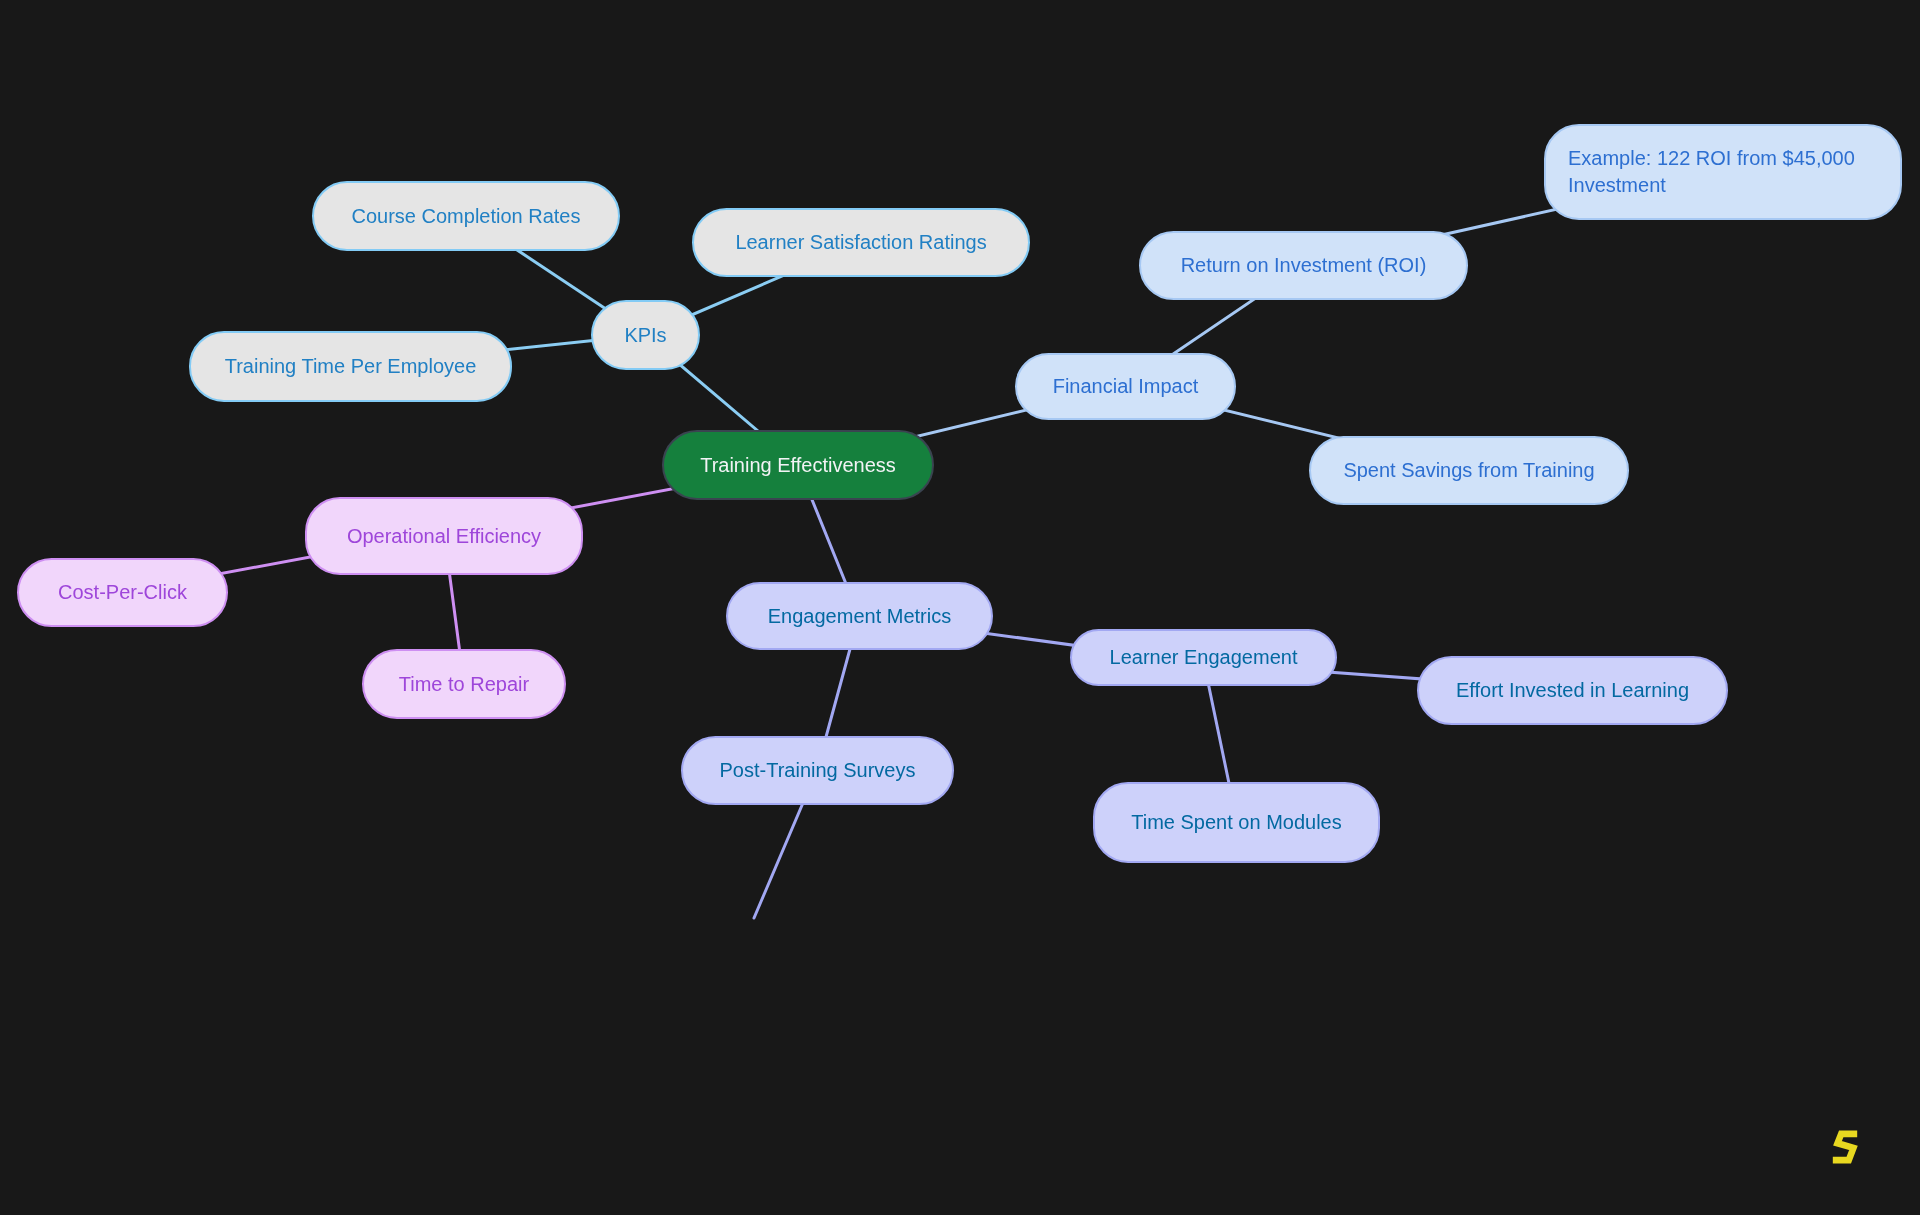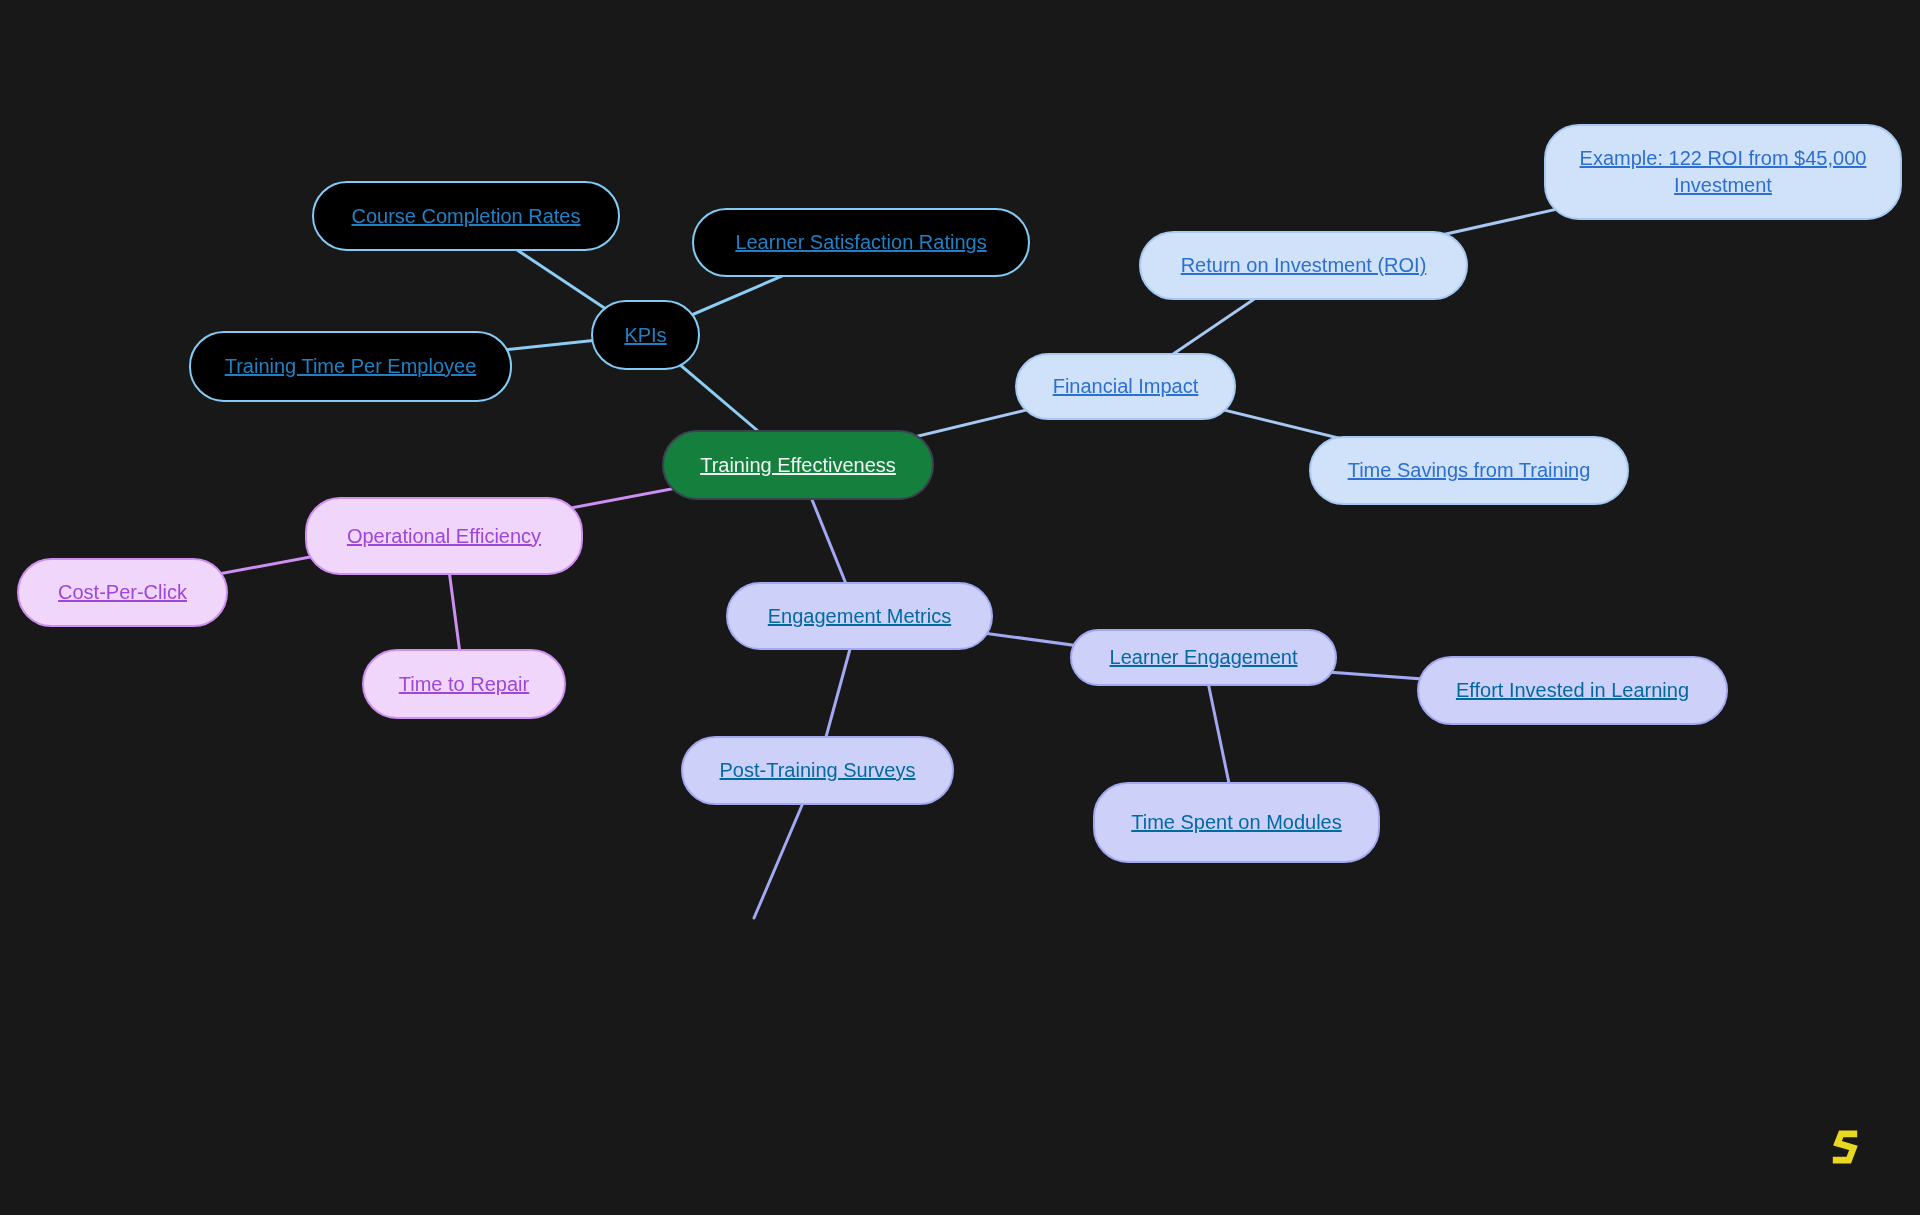--- a/index.html
+++ b/index.html
@@ -21,41 +21,39 @@
   .edge-blue1 line  { stroke: #8bcdf3; }
   .edge-blue2 line  { stroke: #a6c8f3; }
   .edge-pink line   { stroke: #ce8ff2; }
   .edge-purple line { stroke: #a2a8f2; }
 
   .node {
     position: absolute;
     display: flex;
     align-items: center;
     justify-content: center;
-    text-align: center;
     box-sizing: border-box;
     border-radius: 35px;
     border: 2px solid transparent;
     font-size: 20px;
     font-weight: 500;
     line-height: 1.35;
     padding: 4px 22px;
     cursor: default;
     white-space: nowrap;
-    text-decoration: underline;
   }
   .node.wrap { white-space: normal; }
 
   .node-root {
     background: #15803d;
     border-color: #3a4450;
     color: #f2f3f5;
   }
   .node-blue1 {
-    background: #000000;
+    background: #e5e5e5;
     border-color: #83cbf5;
     color: #2180c4;
   }
   .node-blue2 {
     background: #d0e2f9;
     border-color: #a6c8f3;
     color: #2d6fd1;
   }
   .node-pink {
     background: #f1d6fb;
@@ -116,21 +114,21 @@
   <div class="node node-blue1" style="left:591px; top:300px; width:109px; height:70px;">KPIs</div>
 
   <div class="node node-blue1" style="left:189px; top:331px; width:323px; height:71px;">Training Time Per Employee</div>
 
   <div class="node node-blue2 wrap" style="left:1544px; top:124px; width:358px; height:96px;">Example: 122 ROI from $45,000 Investment</div>
 
   <div class="node node-blue2" style="left:1139px; top:231px; width:329px; height:69px;">Return on Investment (ROI)</div>
 
   <div class="node node-blue2" style="left:1015px; top:353px; width:221px; height:67px;">Financial Impact</div>
 
-  <div class="node node-blue2" style="left:1309px; top:436px; width:320px; height:69px;">Time Savings from Training</div>
+  <div class="node node-blue2" style="left:1309px; top:436px; width:320px; height:69px;">Spent Savings from Training</div>
 
   <div class="node node-pink" style="left:305px; top:497px; width:278px; height:78px;">Operational Efficiency</div>
 
   <div class="node node-pink" style="left:17px; top:558px; width:211px; height:69px;">Cost-Per-Click</div>
 
   <div class="node node-pink" style="left:362px; top:649px; width:204px; height:70px;">Time to Repair</div>
 
   <div class="node node-purple" style="left:726px; top:582px; width:267px; height:68px;">Engagement Metrics</div>
 
   <div class="node node-purple" style="left:1070px; top:629px; width:267px; height:57px;">Learner Engagement</div>

